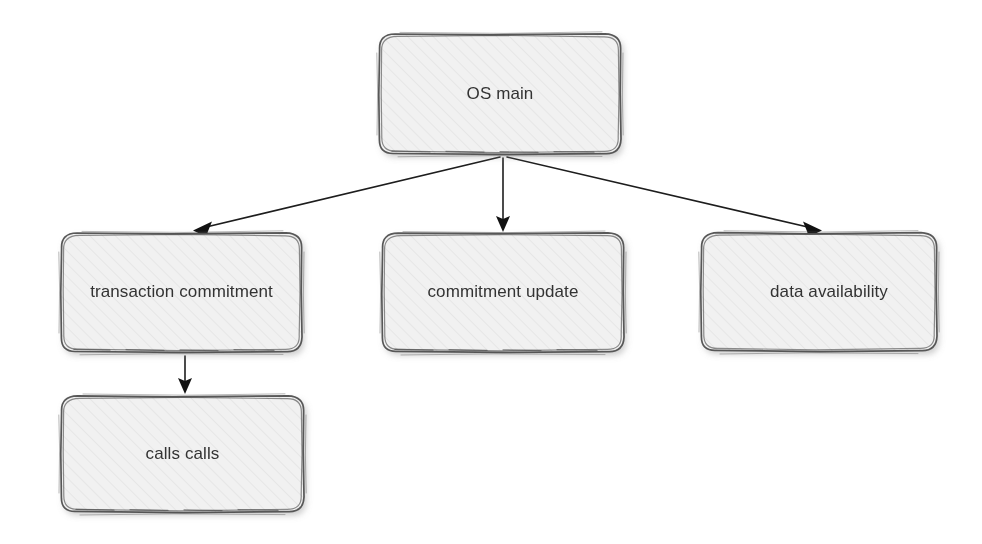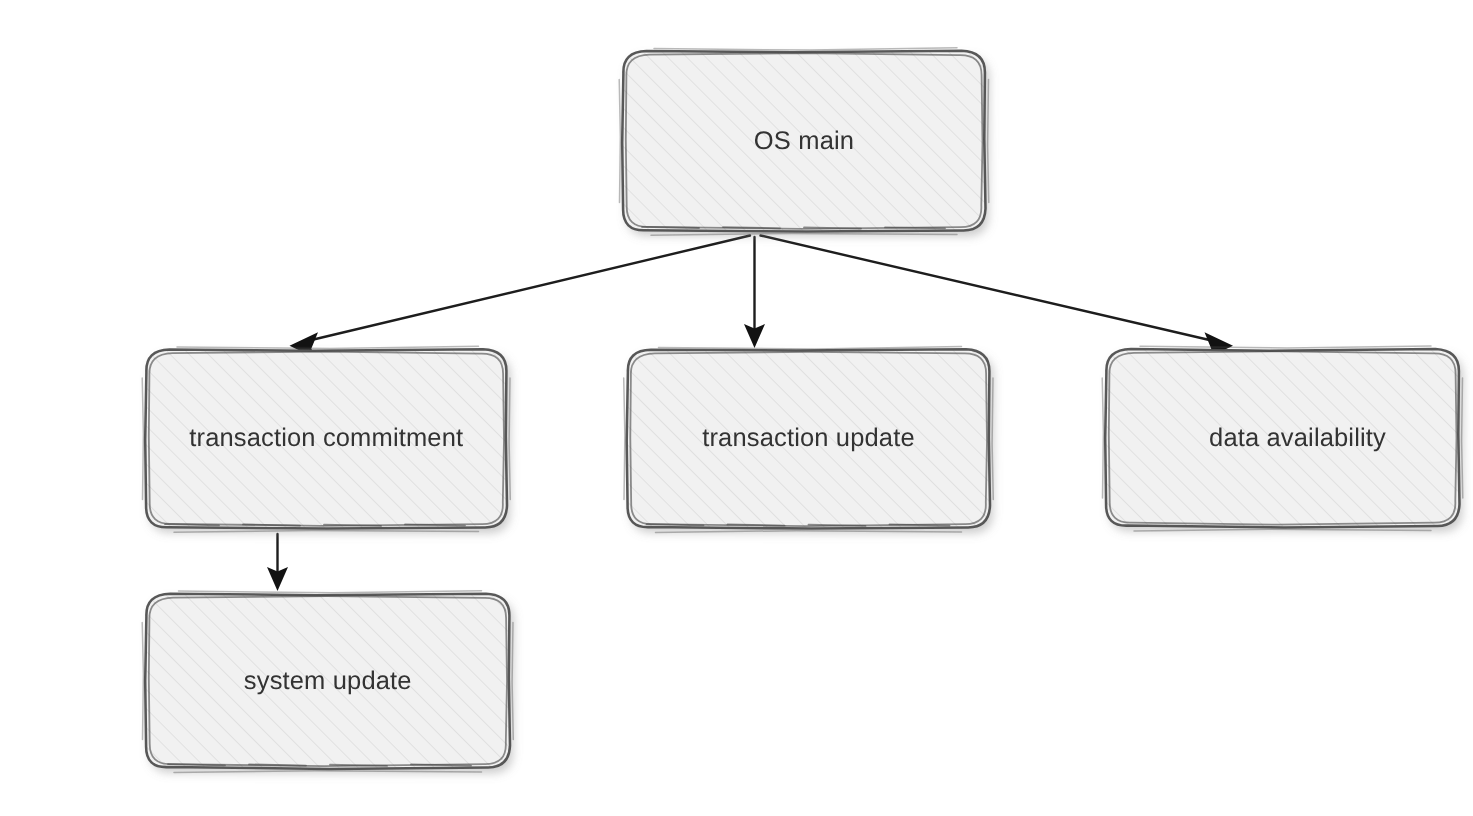--- a/index.html
+++ b/index.html
@@ -34,21 +34,20 @@
     display: flex;
     align-items: center;
     justify-content: center;
     text-align: center;
     color: #333333;
     font-size: 17px;
     font-weight: 400;
     letter-spacing: 0.1px;
     line-height: 1.2;
     white-space: nowrap;
-    margin-left: 36px;
   }
   .node .node-shape {
     position: absolute;
     left: -6px;
     top: -6px;
     width: calc(100% + 12px);
     height: calc(100% + 12px);
     overflow: visible;
   }
   .node .node-label {
@@ -145,21 +144,21 @@
   <div class="node" id="node-commitment-update" style="left:381px; top:232px; width:244px; height:121px;">
     <svg class="node-shape" viewBox="0 0 256 133" preserveAspectRatio="none">
       <g filter="url(#softshadow)">
         <path d="M 22 7 L 234 7.5 Q 249 7 249 22 L 248.5 111 Q 249 126 234 126 L 22 125.5 Q 7 126 7 111 L 7.5 22 Q 7 7 22 7 Z" fill="url(#hatch)"></path>
       </g>
       <path class="sketch-stroke s1" d="M 23 7.2 L 120 7.6 L 233 6.8 Q 249 7.5 248.6 22.2 L 248.2 66 L 249 111 Q 248.4 126 233.6 125.6 L 130 126.4 L 22 125.4 Q 7.2 126 7.4 111.4 L 6.8 68 L 7.6 22 Q 7 7.4 23 7.2 Z"></path>
       <path class="sketch-stroke s2" d="M 25.5 9.6 L 128 8.6 L 231 9.6 Q 246.6 9 246.4 23.4 L 247 68 L 246.2 109 Q 247 123.6 232 123.4 L 126 124.8 L 24.5 123.4 Q 9.6 124 9.8 109.6 L 9.2 66 L 9.6 24 Q 9 10 25.5 9.6 Z"></path>
       <path class="sketch-stroke s3" d="M 28 5.6 L 132 6.6 L 230 5 M 251 26 L 250.4 70 L 251.2 107 M 230 128.6 L 120 127.8 L 26 129 M 5 107 L 5.6 64 L 4.8 26"></path>
       <path class="sketch-stroke s2" d="M 20 123.4 L 58 124.2 M 74 123.6 L 112 124.4 M 128 123.8 L 166 124.6 M 182 123.6 L 222 124.4"></path>
     </svg>
-    <span class="node-label">transaction update</span>
+    <span class="node-label">commitment update</span>
   </div>
 
   <div class="node" id="node-data-availability" style="left:700px; top:232px; width:238px; height:120px;padding-left:20px;">
     <svg class="node-shape" viewBox="0 0 250 132" preserveAspectRatio="none">
       <g filter="url(#softshadow)">
         <path d="M 22 7 L 228 7.5 Q 243 7 243 22 L 242.5 110 Q 243 125 228 125 L 22 124.5 Q 7 125 7 110 L 7.5 22 Q 7 7 22 7 Z" fill="url(#hatch)"></path>
       </g>
       <path class="sketch-stroke s1" d="M 24 6.6 L 116 7.8 L 227 6.6 Q 243 7.4 242.6 22 L 242.2 64 L 243 110 Q 242.4 125 227.6 124.6 L 126 125.6 L 22 124.4 Q 7.2 125 7.4 110.4 L 6.8 66 L 7.6 22 Q 7 7 24 6.6 Z"></path>
       <path class="sketch-stroke s2" d="M 26 9.2 L 124 8.2 L 225 9.6 Q 240.6 9 240.4 23.4 L 241 66 L 240.2 108 Q 241 122.6 226 122.4 L 122 123.8 L 24.5 122.4 Q 9.6 123 9.8 108.6 L 9.2 64 L 9.6 24 Q 9 9.6 26 9.2 Z"></path>
       <path class="sketch-stroke s3" d="M 30 4.8 L 128 6 L 224 4.6 M 245 26 L 244.4 68 L 245.2 106 M 224 127.6 L 116 126.8 L 26 128 M 5 106 L 5.6 62 L 4.8 26"></path>
@@ -170,16 +169,16 @@
   <div class="node" id="node-system-calls" style="left:60px; top:395px; width:245px; height:118px;">
     <svg class="node-shape" viewBox="0 0 257 130" preserveAspectRatio="none">
       <g filter="url(#softshadow)">
         <path d="M 22 7 L 235 7.5 Q 250 7 250 22 L 249.5 108 Q 250 123 235 123 L 22 122.5 Q 7 123 7 108 L 7.5 22 Q 7 7 22 7 Z" fill="url(#hatch)"></path>
       </g>
       <path class="sketch-stroke s1" d="M 23.5 6.8 L 120 7.8 L 234 6.8 Q 250 7.4 249.6 22 L 249.2 63 L 250 108 Q 249.4 123 234.6 122.6 L 130 123.6 L 22 122.4 Q 7.2 123 7.4 108.4 L 6.8 65 L 7.6 22 Q 7 7.2 23.5 6.8 Z"></path>
       <path class="sketch-stroke s2" d="M 25.5 9.4 L 128 8.4 L 232 9.6 Q 247.6 9 247.4 23.4 L 248 65 L 247.2 106 Q 248 120.6 233 120.4 L 126 121.8 L 24.5 120.4 Q 9.6 121 9.8 106.6 L 9.2 63 L 9.6 24 Q 9 9.8 25.5 9.4 Z"></path>
       <path class="sketch-stroke s3" d="M 29 5 L 132 6.2 L 231 4.8 M 252 26 L 251.4 66 L 252.2 104 M 231 125.6 L 120 124.8 L 26 126 M 5 104 L 5.6 60 L 4.8 26"></path>
       <path class="sketch-stroke s2" d="M 22 120.4 L 60 121.2 M 76 120.6 L 114 121.4 M 130 120.8 L 168 121.6 M 184 120.6 L 224 121.4"></path>
     </svg>
-    <span class="node-label">system update</span>
+    <span class="node-label">calls calls</span>
   </div>
 
 </div>
 
 </body></html>

